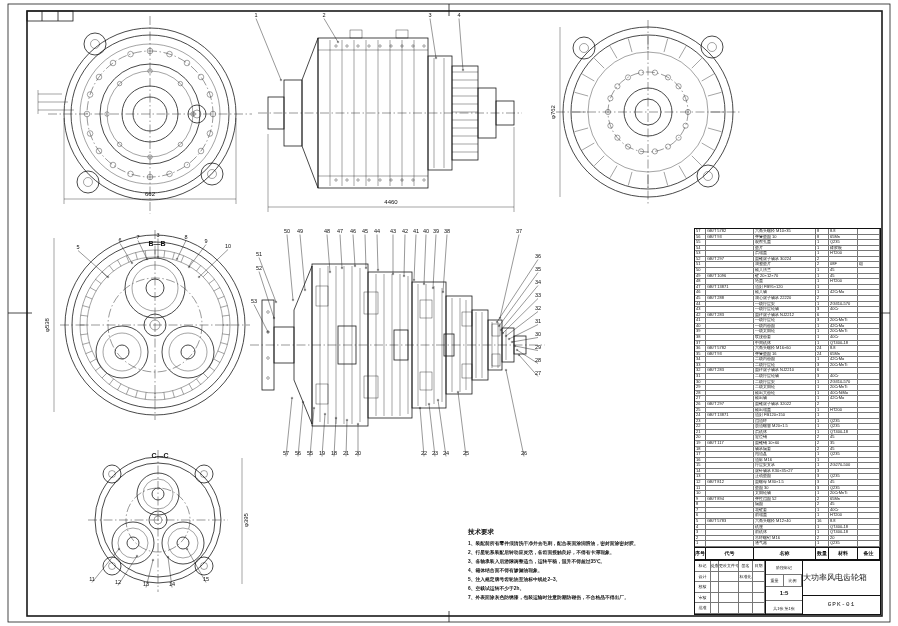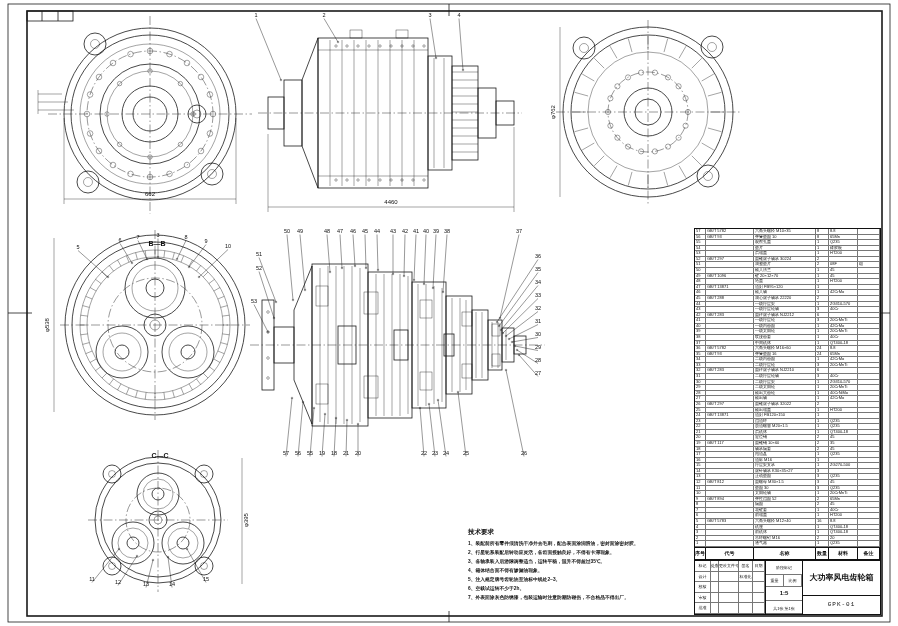--- a/index.html
+++ b/index.html
@@ -42,21 +42,21 @@
   .tb-row span{font-size:4px;line-height:10px;border-right:1px solid #777;overflow:hidden;
                text-align:center;white-space:nowrap;}
   .tb-mid{width:36px;border-right:1px solid #111;display:flex;flex-direction:column;}
   .tb-mid .c{border-bottom:1px solid #777;font-size:4px;text-align:center;overflow:hidden;}
   .tb-mid .c1{height:13px;line-height:13px;}
   .tb-mid .c2{height:11px;line-height:11px;display:flex;}
   .tb-mid .c2 span{flex:1;border-right:1px solid #777;}
   .tb-mid .c3{height:13px;line-height:13px;font-size:6px;font-weight:bold;}
   .tb-mid .c4{flex:1;line-height:15px;}
   .tb-right{flex:1;display:flex;flex-direction:column;}
-  .tb-title{flex:1;font-size:8px;font-weight:bold;text-align:center;line-height:34px;
+  .tb-title{flex:1;font-size:8px;font-weight:normal;text-align:left;line-height:34px;
             border-bottom:1px solid #111;overflow:hidden;white-space:nowrap;}
   .tb-no{height:18px;font-size:6px;font-family:"Liberation Mono",monospace;text-align:center;
          line-height:18px;letter-spacing:1px;}
 </style>
 </head>
 <body>
 
 <div class="sheet">
 
   <svg width="898" height="626" viewBox="0 0 898 626">

